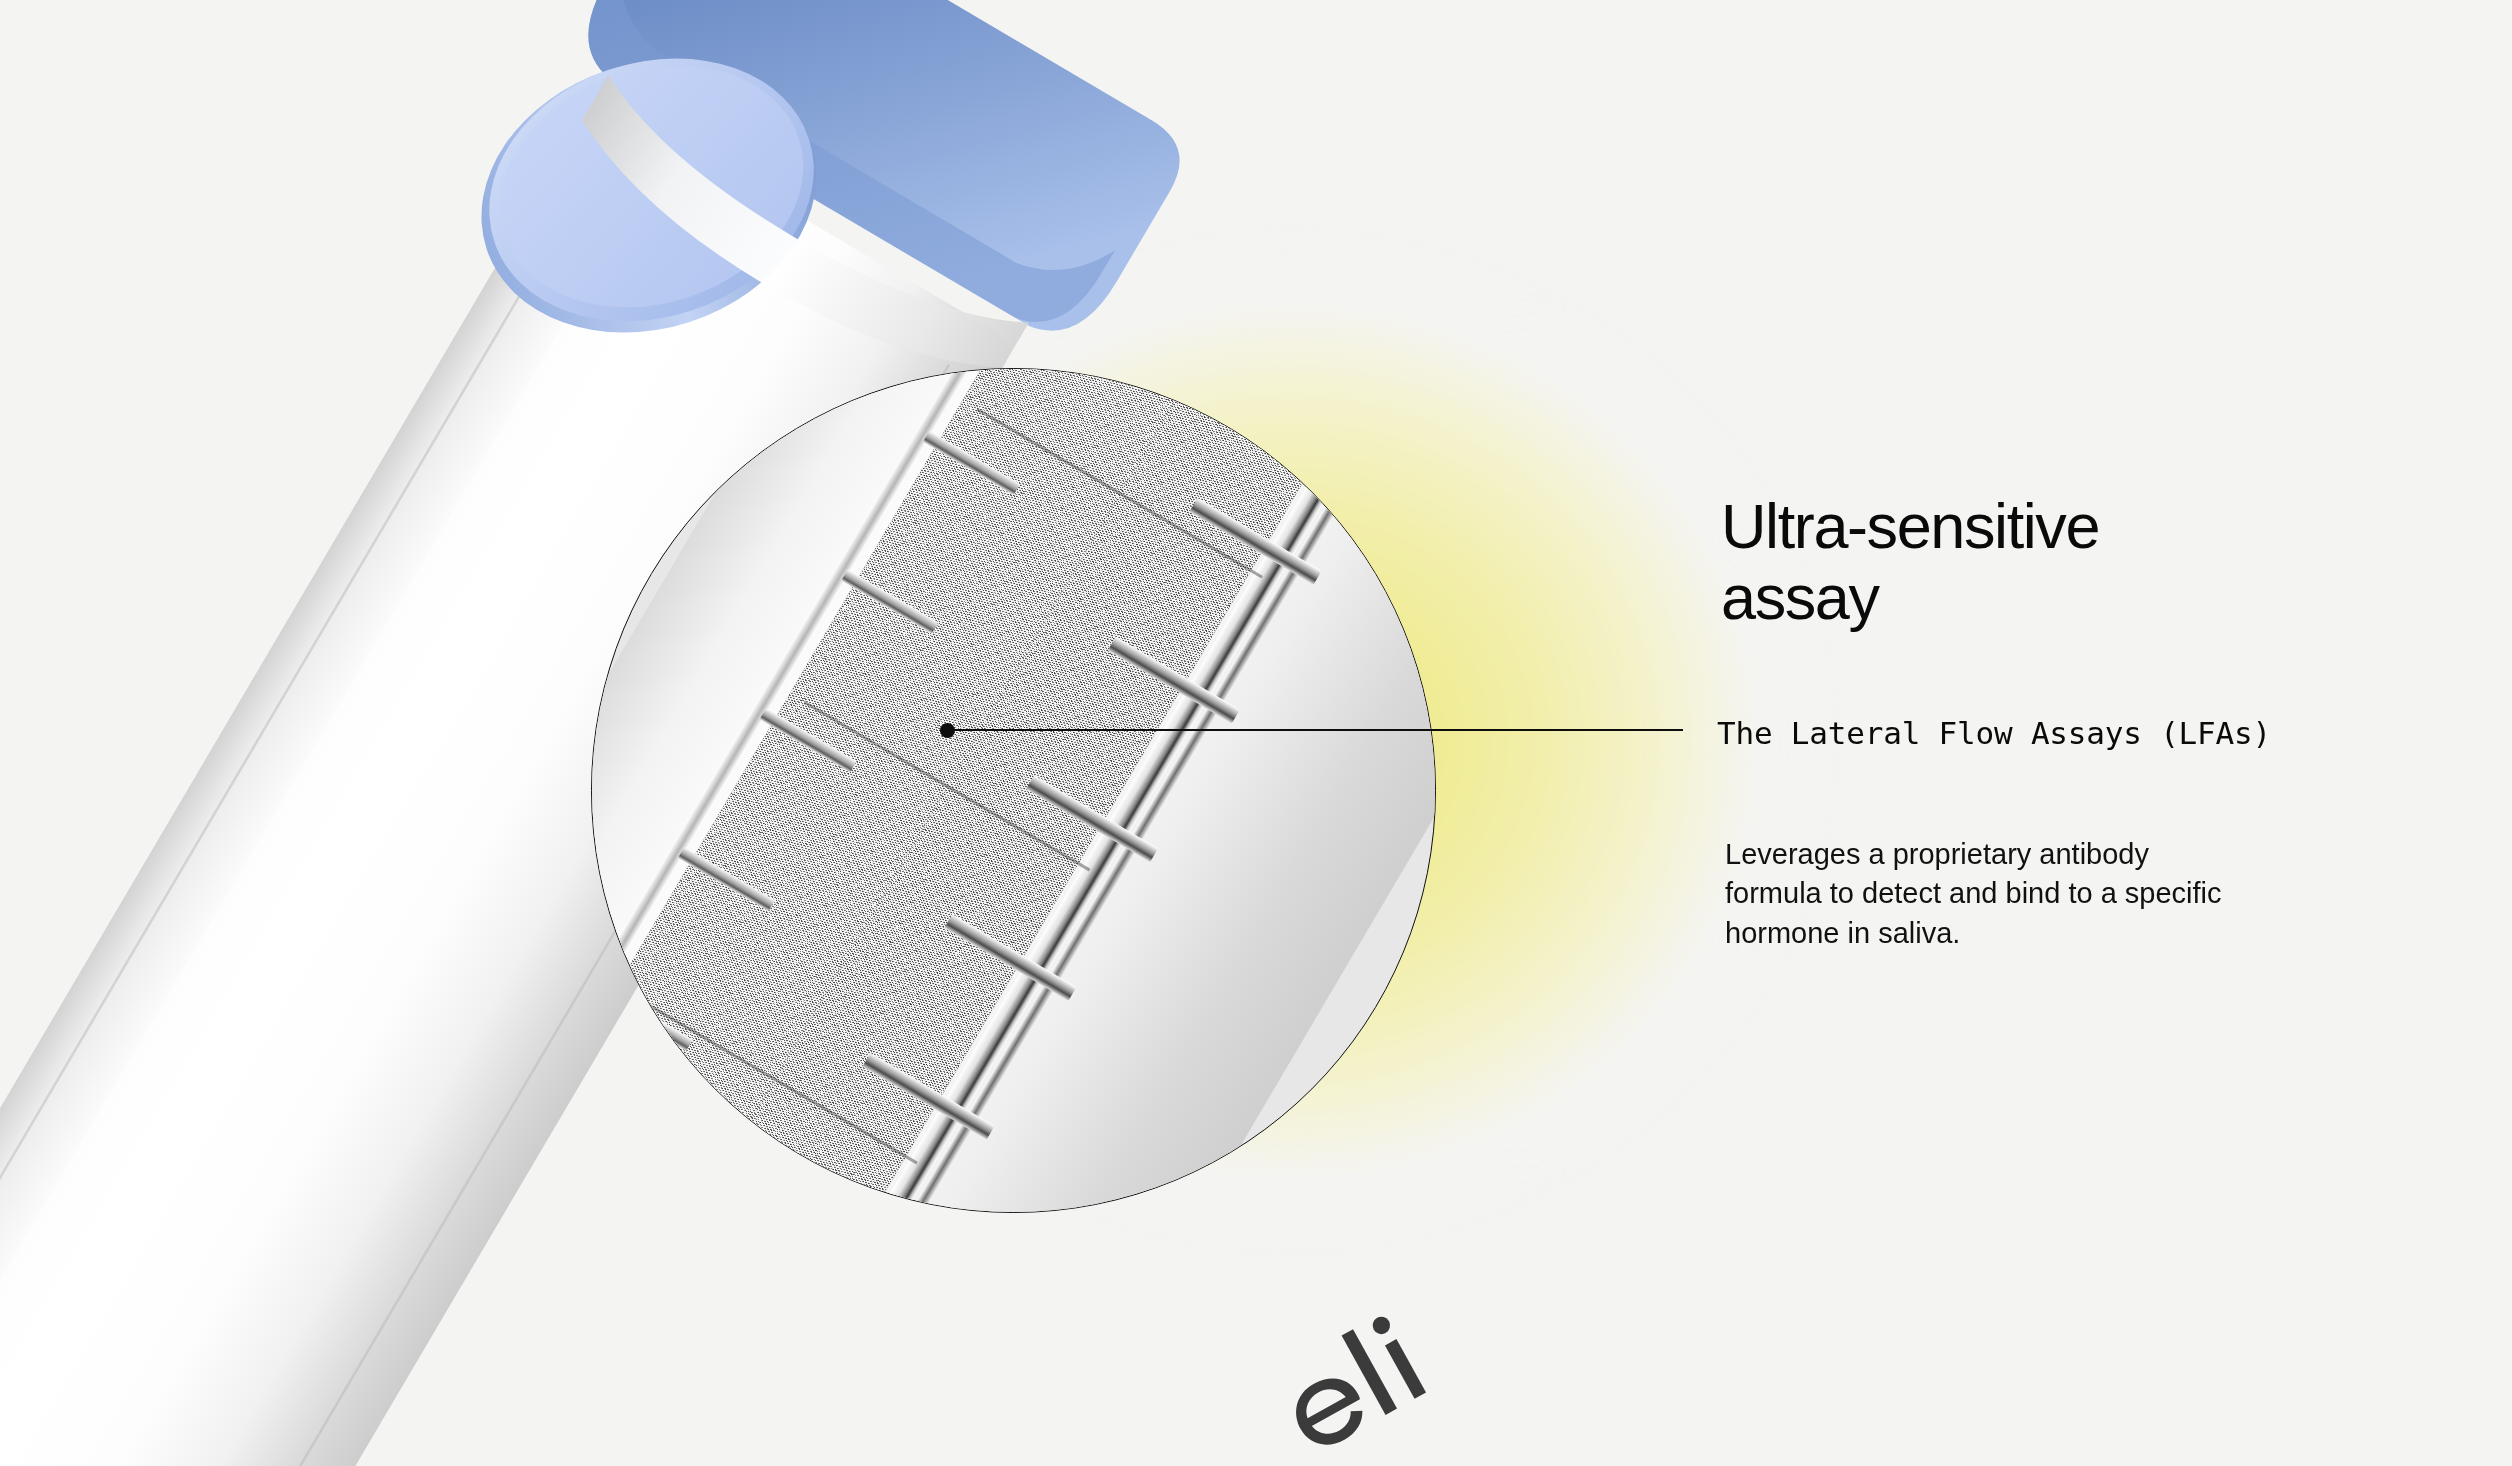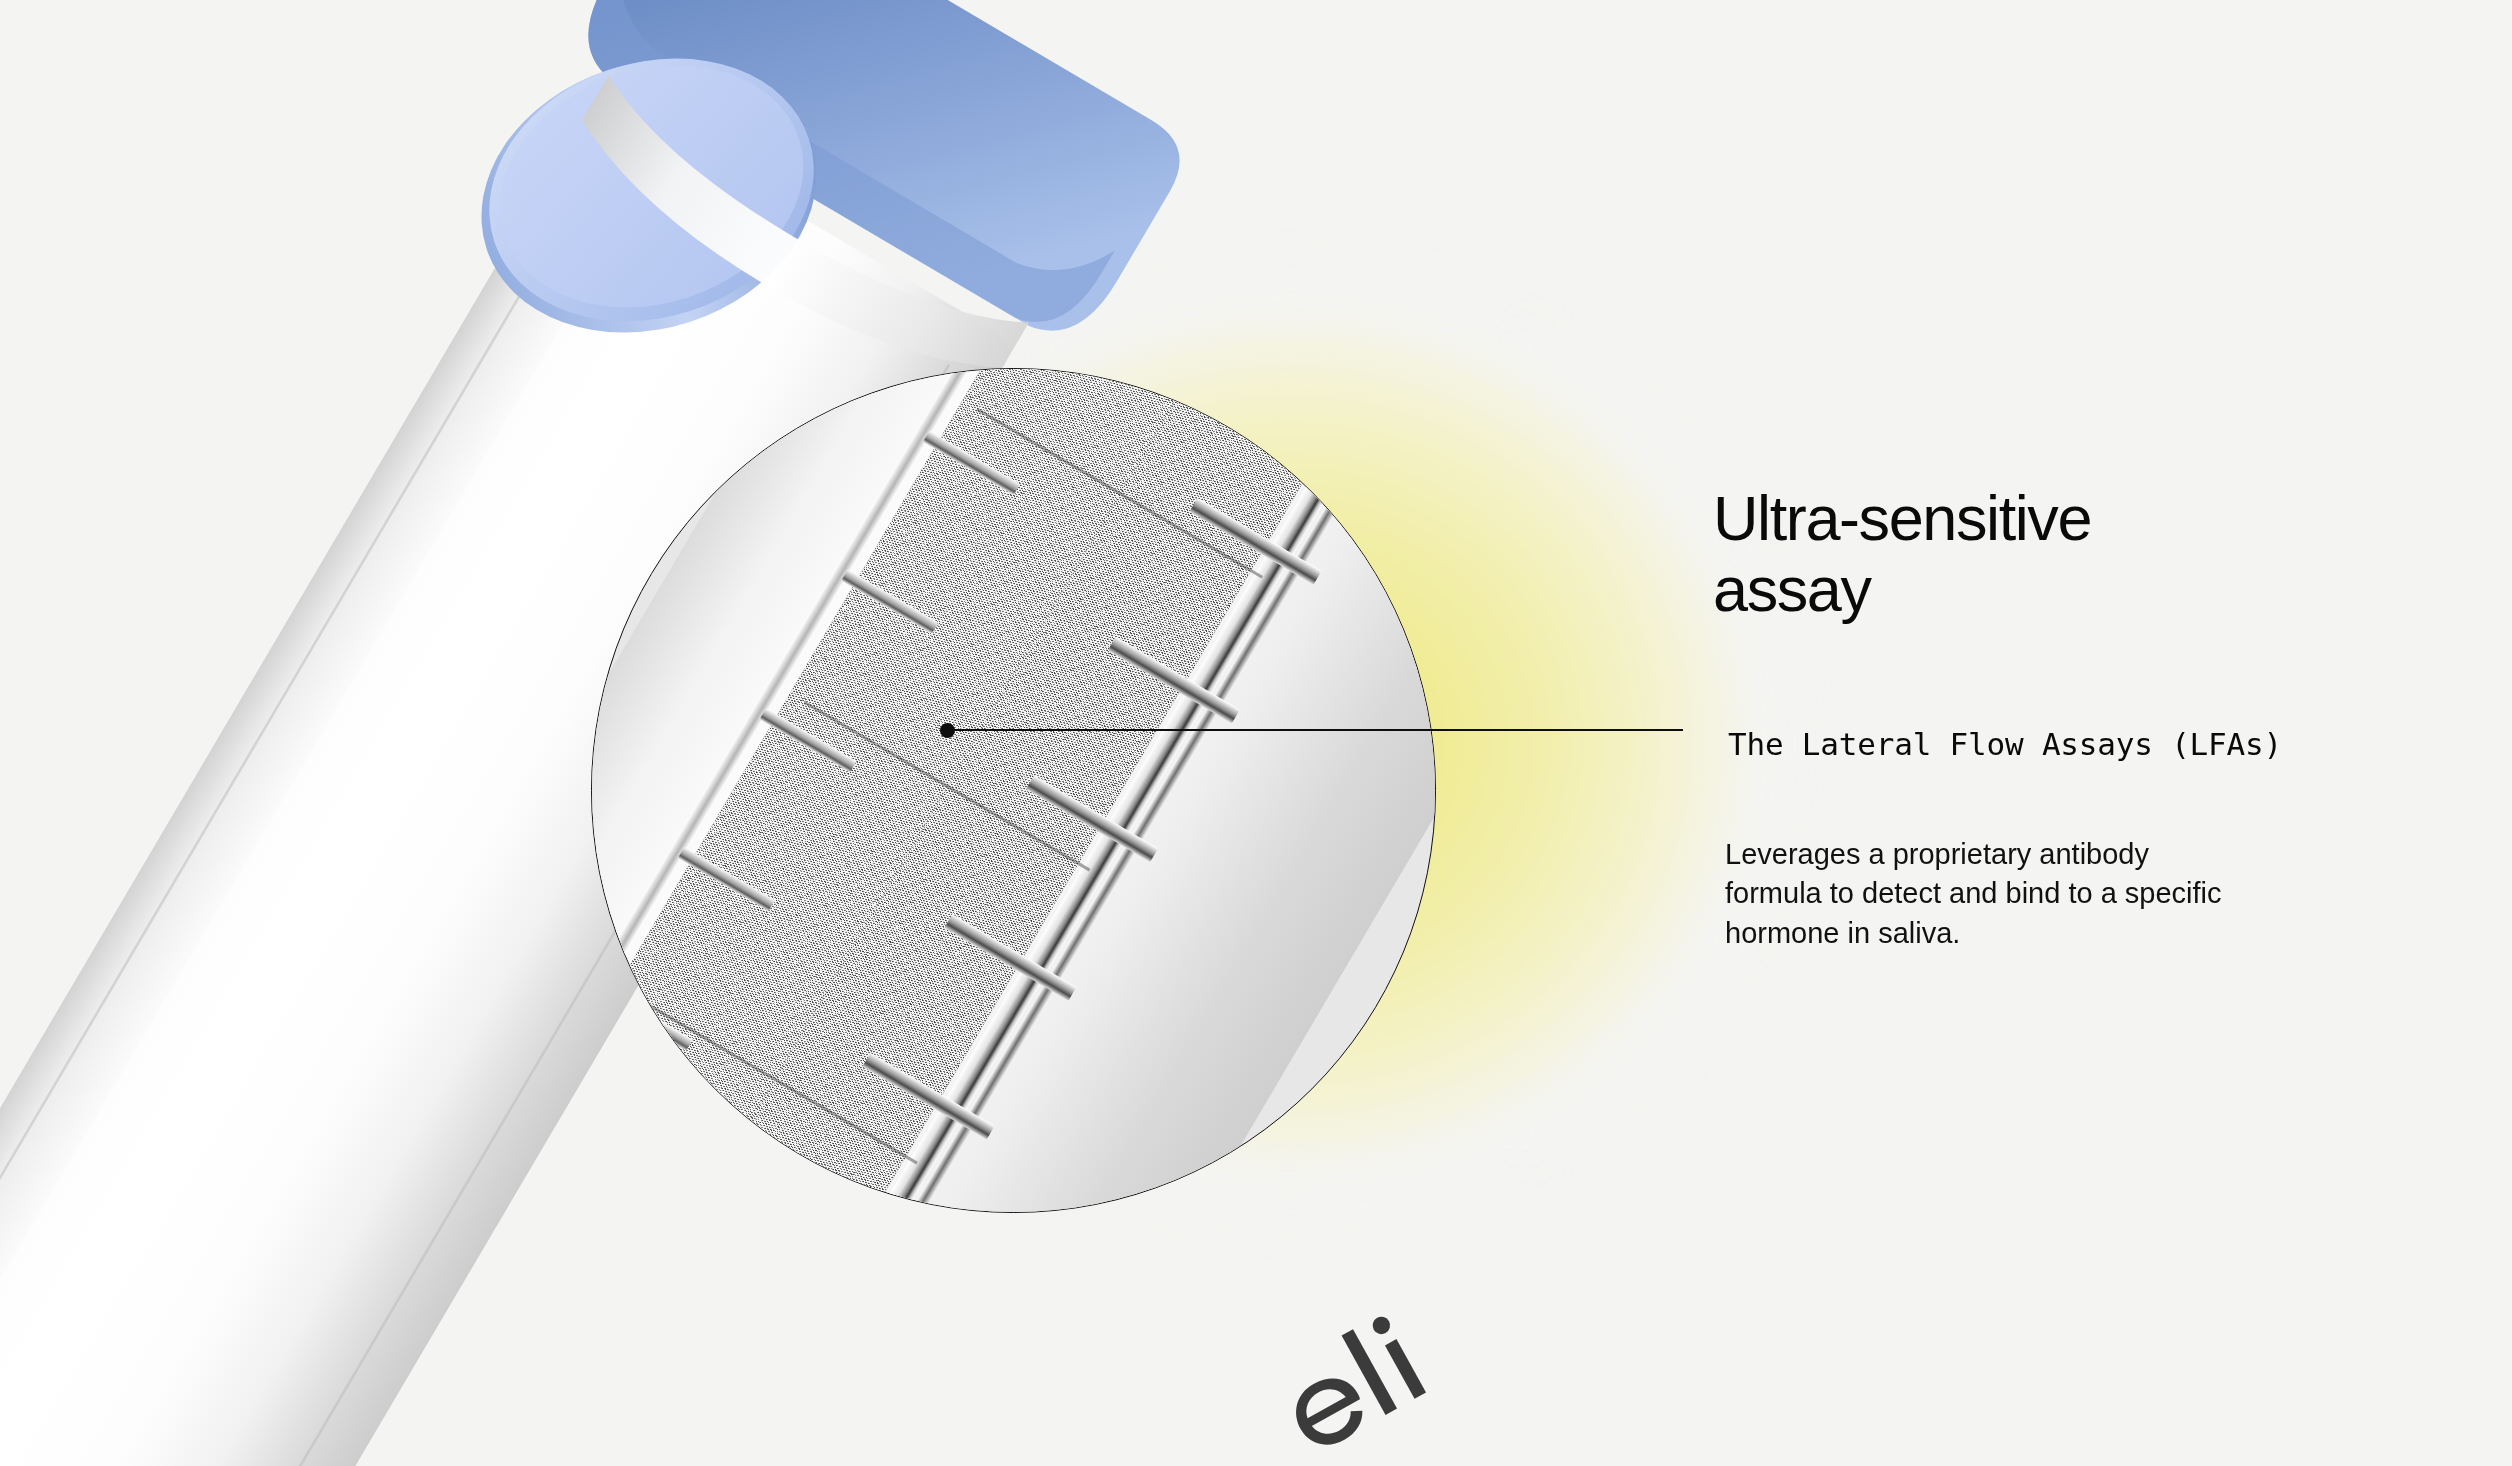--- a/index.html
+++ b/index.html
@@ -118,30 +118,30 @@
     left:1713px; top:483px;
     width:558px;
   }
   .headline{
     font-family:"Liberation Sans", sans-serif;
     font-size:63px;
     line-height:1.12;
     letter-spacing:-1.4px;
     font-weight:400;
     color:#0a0a0a;
-    margin:0;
+    margin:8px;
     max-width:470px;
   }
   .subhead{
     font-family:"DejaVu Sans Mono", monospace;
     font-size:31px;
     line-height:1.34;
     letter-spacing:-0.2px;
     color:#0a0a0a;
-    margin:15px;
+    margin:4px;
     position:absolute;
     left:0; top:226px;
     width:558px;
   }
   .body-copy{
     font-family:"Liberation Sans", sans-serif;
     font-size:29px;
     line-height:1.36;
     color:#111;
     margin:12px;

